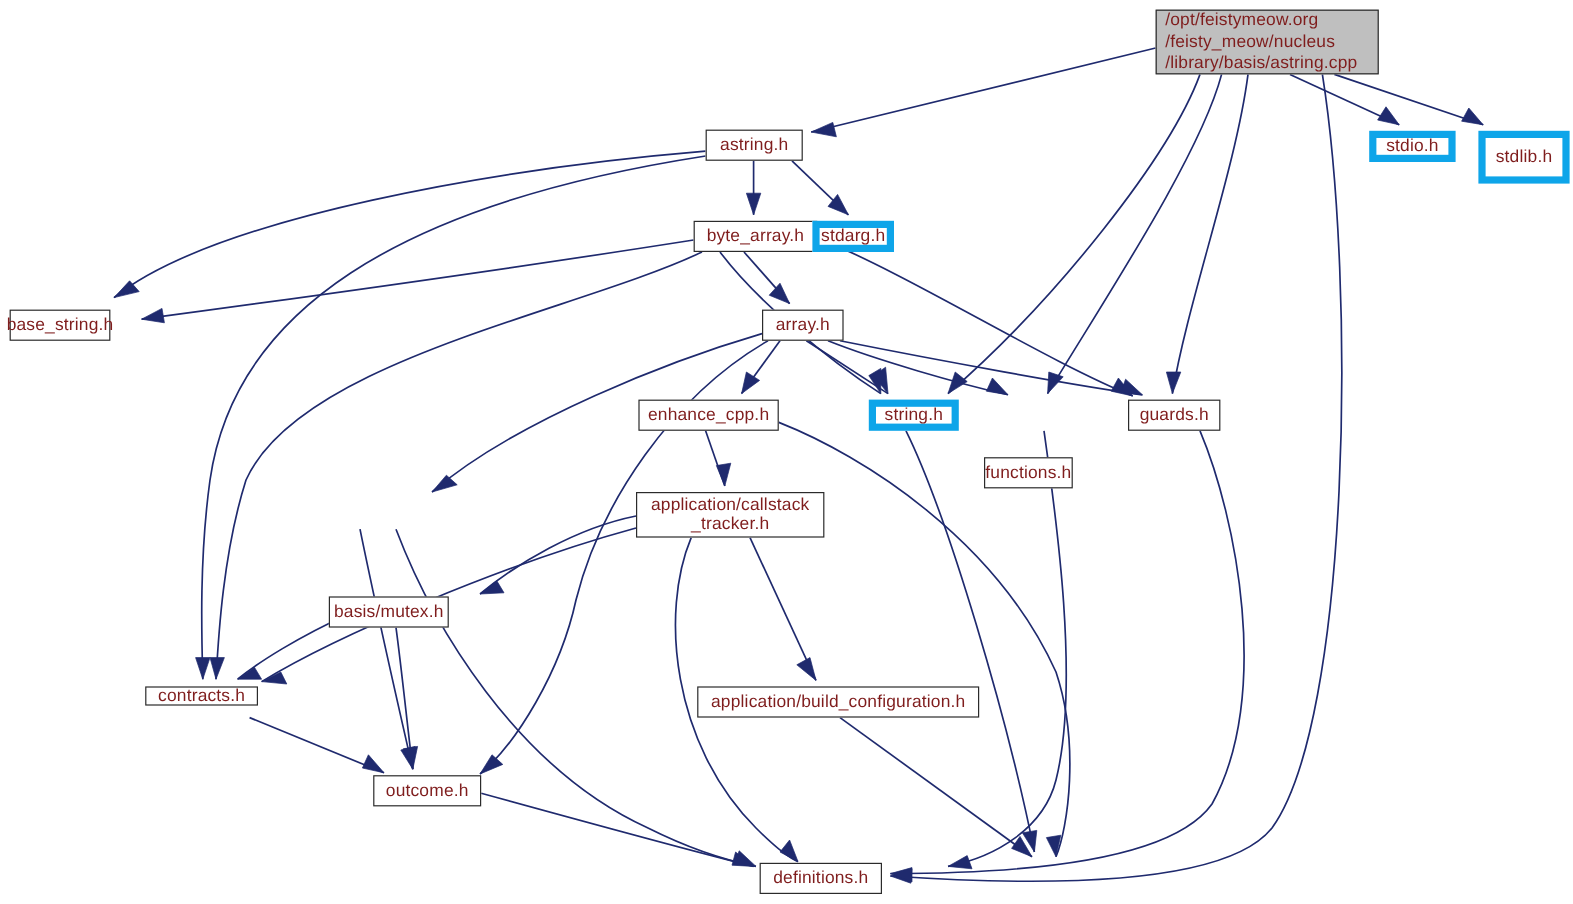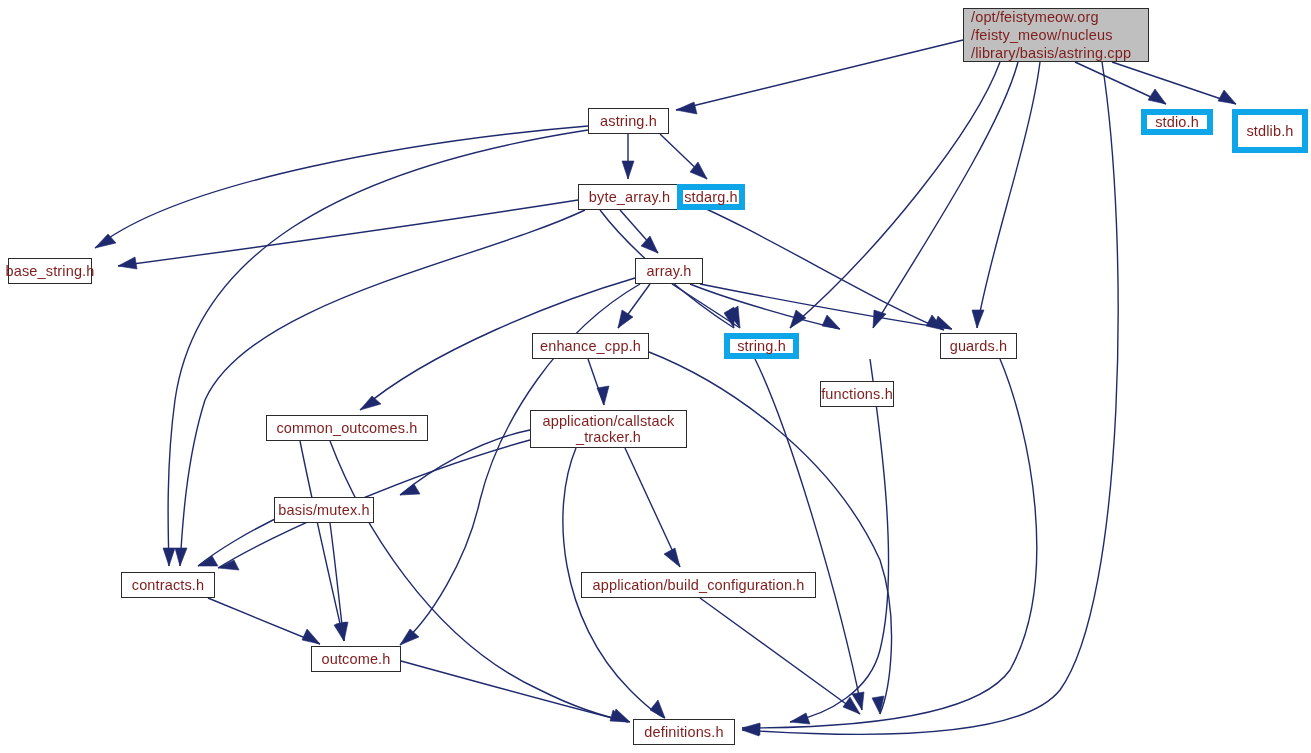--- a/index.html
+++ b/index.html
@@ -149,21 +149,20 @@
     <div class="node-box external" style="left: 1232px; top: 109px; width: 76px; height: 44px;">stdlib.h</div>
     <div class="node-box" style="left: 588px; top: 108px; width: 81px; height: 26px;">astring.h</div>
     <div class="node-box" style="left: 578px; top: 184px; width: 103px; height: 26px;">byte_array.h</div>
     <div class="node-box external" style="left: 677px; top: 184px; width: 68px; height: 26px;">stdarg.h</div>
     <div class="node-box" style="left: 8px; top: 258px; width: 84px; height: 26px;">base_string.h</div>
     <div class="node-box" style="left: 635px; top: 258px; width: 68px; height: 26px;">array.h</div>
     <div class="node-box" style="left: 532px; top: 333px; width: 117px; height: 26px;">enhance_cpp.h</div>
     <div class="node-box external" style="left: 724px; top: 333px; width: 75px; height: 26px;">string.h</div>
     <div class="node-box" style="left: 820px; top: 333px; width: 74px; height: 26px; margin-top: 48px;">functions.h</div>
     <div class="node-box" style="left: 940px; top: 333px; width: 77px; height: 26px;">guards.h</div>
-    <div class="node-box" style="left: 266px; top: 415px; width: 162px; height: 26px;">common_outcomes.h</div>
     <div class="node-box" style="left: 530px; top: 410px; width: 157px; height: 38px;">application/callstack
 _tracker.h</div>
     <div class="node-box" style="left: 274px; top: 497px; width: 100px; height: 26px;">basis/mutex.h</div>
-    <div class="node-box" style="left: 121px; top: 572px; width: 94px; height: 26px;">contracts.h</div>
+    <div class="node-box" style="left: 121px; top: 572px; width: 94px; height: 16px;">contracts.h</div>
     <div class="node-box" style="left: 581px; top: 572px; width: 235px; height: 26px;">application/build_configuration.h</div>
     <div class="node-box" style="left: 311px; top: 646px; width: 90px; height: 26px;">outcome.h</div>
     <div class="node-box" style="left: 633px; top: 719px; width: 102px; height: 26px;">definitions.h</div>
   </div>
 
 </body></html>

